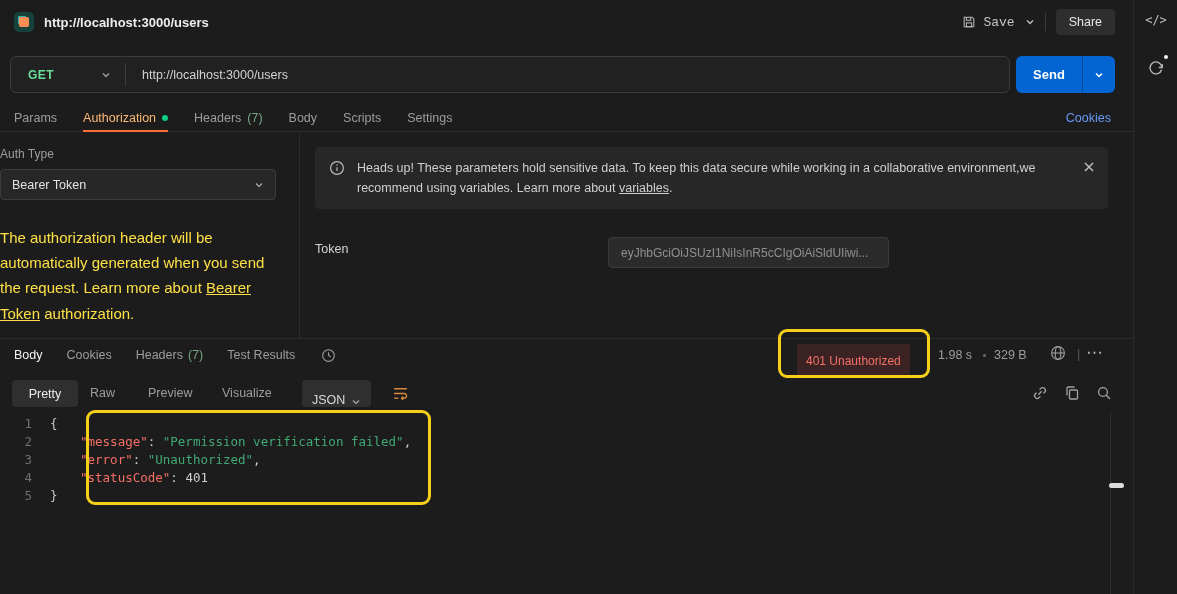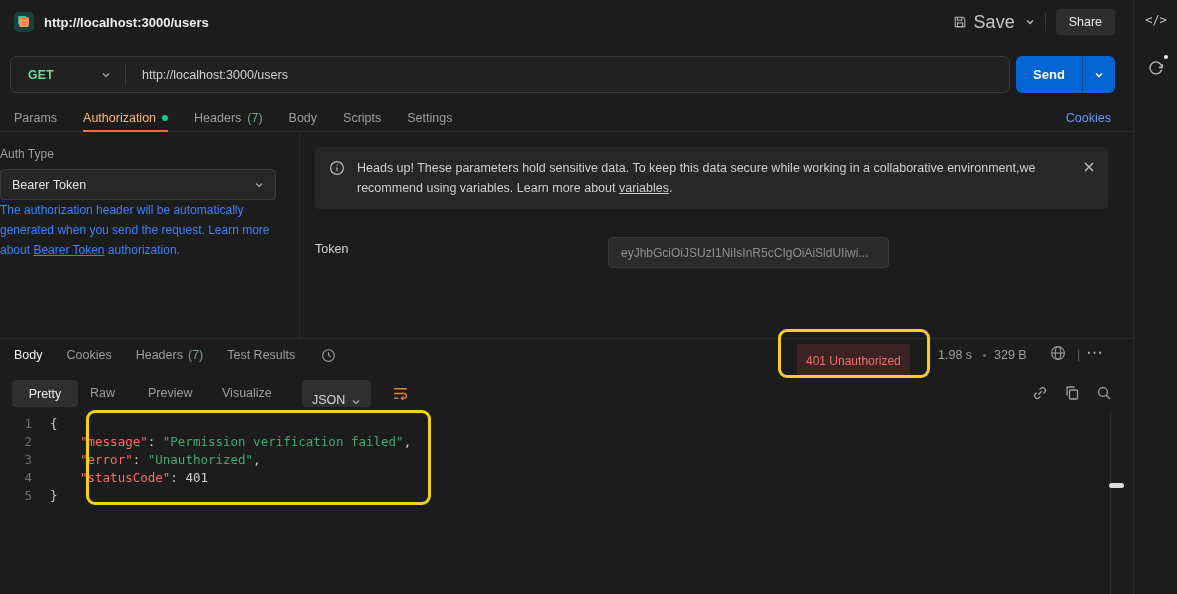--- a/index.html
+++ b/index.html
@@ -13,21 +13,21 @@
 
   
   .topbar { position:absolute; left:0; top:0; width:1133px; height:44px;
     display:flex; align-items:center; padding:0 18px 0 14px; }
   .app-icon { width:20px; height:20px; border-radius:5px; background:#17413d;
     position:relative; margin-right:10px; flex:none; }
   .app-icon .inner { position:absolute; left:5px; top:5px; width:10px; height:10px;
     border-radius:2px; background:#ff8e54; box-shadow:-2px -2px 0 -1px #35b5a4; }
   .topbar-title { font-weight:bold; font-size:13px; color:#ededed; }
   .topbar-right { margin-left:auto; display:flex; align-items:center; gap:10px; }
-  .save-btn { display:flex; align-items:center; gap:7px; color:#c7c7c7; font-size:18px; cursor:pointer; }
+  .save-btn { display:flex; align-items:center; gap:7px; color:#c7c7c7; font-size:13px; cursor:pointer;font-family:Liberation Mono, monospace; }
   .icon-btn { color:#b9b9b9; cursor:pointer; display:flex; align-items:center; justify-content:center; }
   .vsep { width:1px; height:18px; background:#3a3a3a; }
   .share-btn { background:#2e2e2e; border-radius:4px; padding:6px 13px; font-size:12.5px;
     color:#e6e6e6; cursor:pointer; }
 
   
   .right-rail { position:absolute; left:1133px; top:0; width:44px; height:594px;
     border-left:1px solid #2b2b2b; }
   .code-glyph { position:absolute; left:0; top:13px; width:44px; text-align:center;
     color:#bdbdbd; font-size:12px; font-family:"DejaVu Sans Mono", monospace; cursor:pointer; }
@@ -61,21 +61,21 @@
   .tab-count { color:#74a584; }
   .cookies-link { margin-left:auto; color:#689af8; cursor:pointer; }
 
   
   .auth-left { position:absolute; left:0; top:132px; width:300px; height:206px;
     border-right:1px solid #2b2b2b; padding:15px 0; }
   .auth-type-label { font-size:12px; color:#9d9d9d; }
   .auth-select { margin-top:8px; width:276px; height:31px; background:#272727;
     border:1px solid #3c3c3c; border-radius:4px; display:flex; align-items:center;
     justify-content:space-between; padding:0 11px; font-size:12.5px; color:#e3e3e3; cursor:pointer; }
-  .auth-help { width:284px; font-size:12px; line-height:1.68; color:#3b82f6; }
+  .auth-help { margin-top:25px; width:284px; font-size:15px; line-height:1.68; color:#fde047; }
   .u-link { text-decoration:underline; cursor:pointer; }
 
   .banner { position:absolute; left:315px; top:147px; width:793px; min-height:54px;
     background:#272727; border-radius:4px; padding:11px 46px 11px 42px;
     font-size:12.5px; line-height:1.6; color:#cfcfcf; }
   .banner-icon { position:absolute; left:14px; top:13px; color:#bdbdbd; }
   .banner-close { position:absolute; right:13px; top:14px; color:#c4c4c4; cursor:pointer; }
 
   .token-label { position:absolute; left:315px; top:242px; font-size:12.5px; color:#d4d4d4; }
   .token-input { position:absolute; left:608px; top:237px; width:281px; height:31px;

